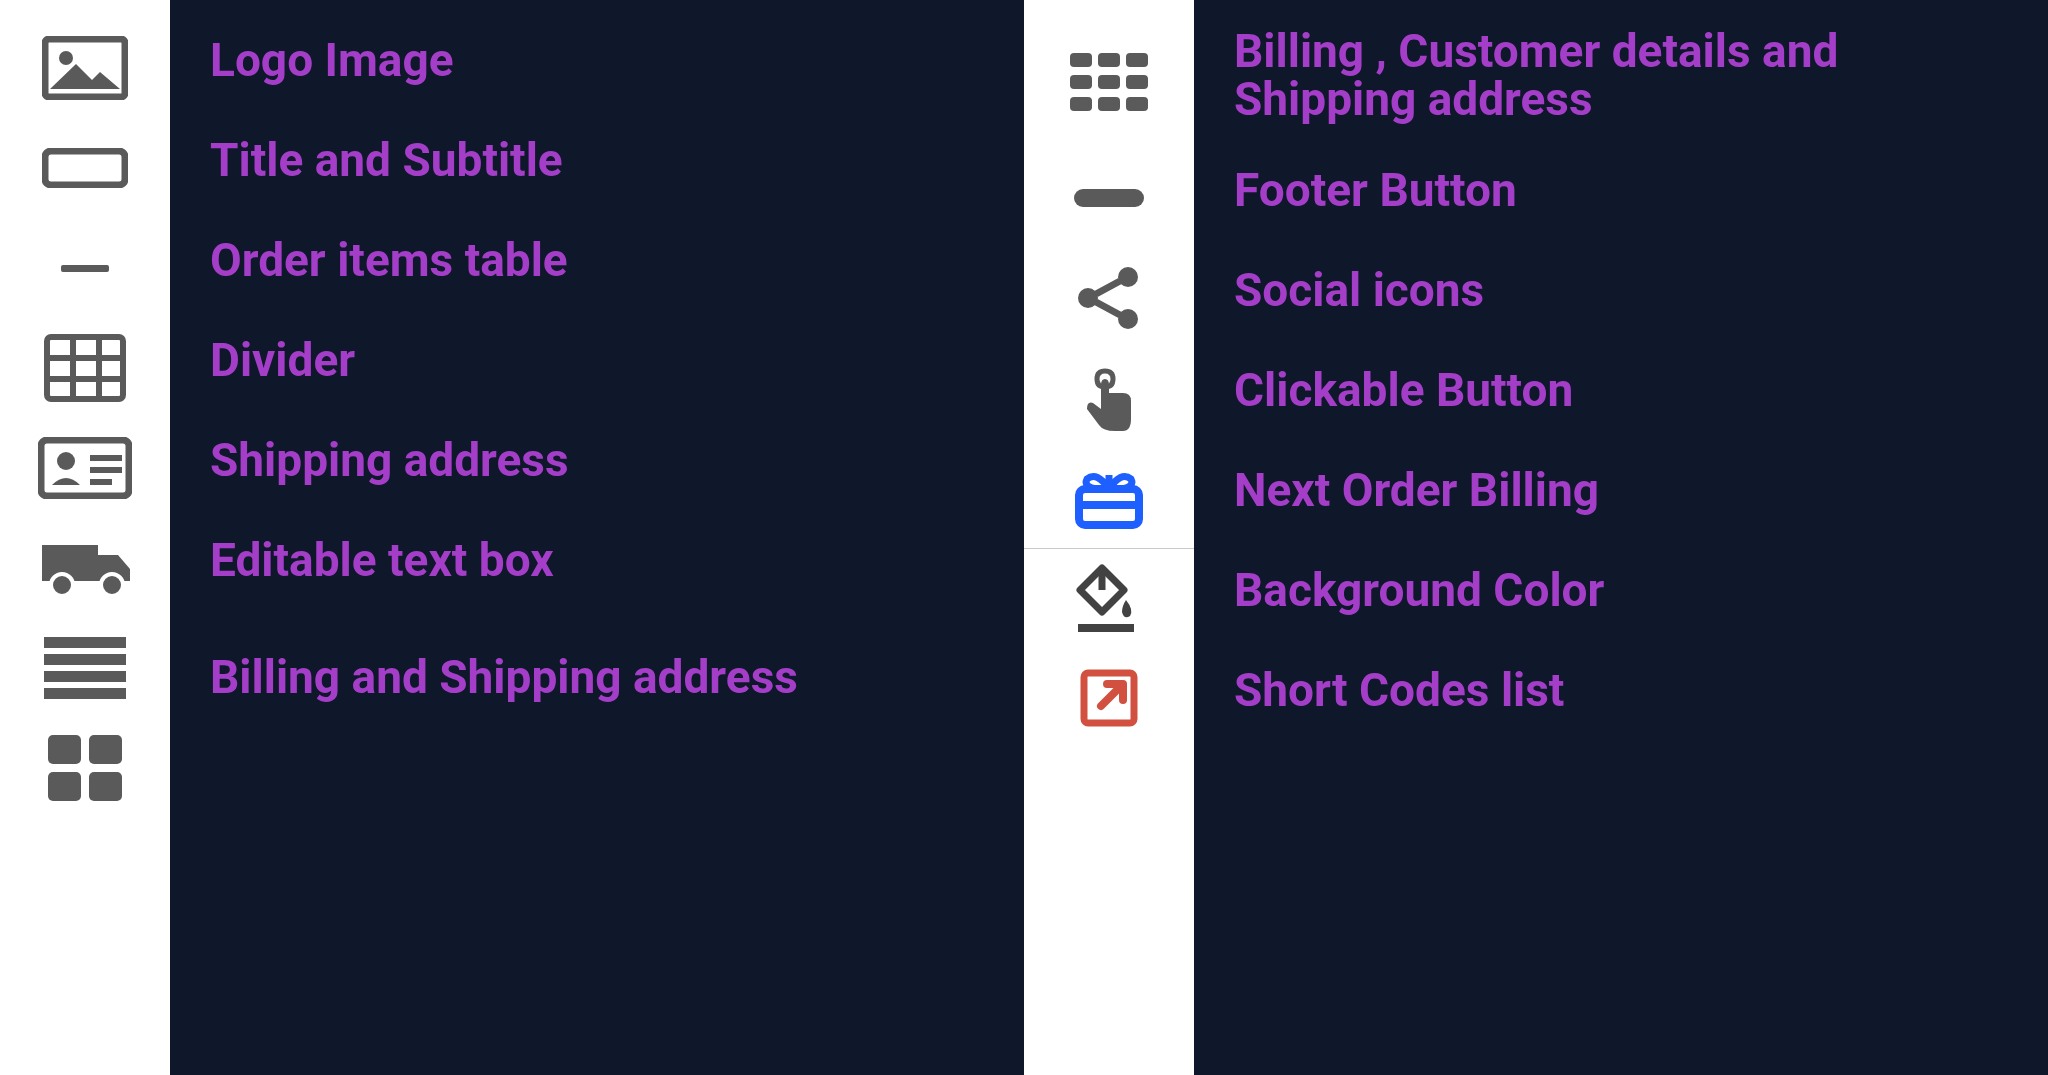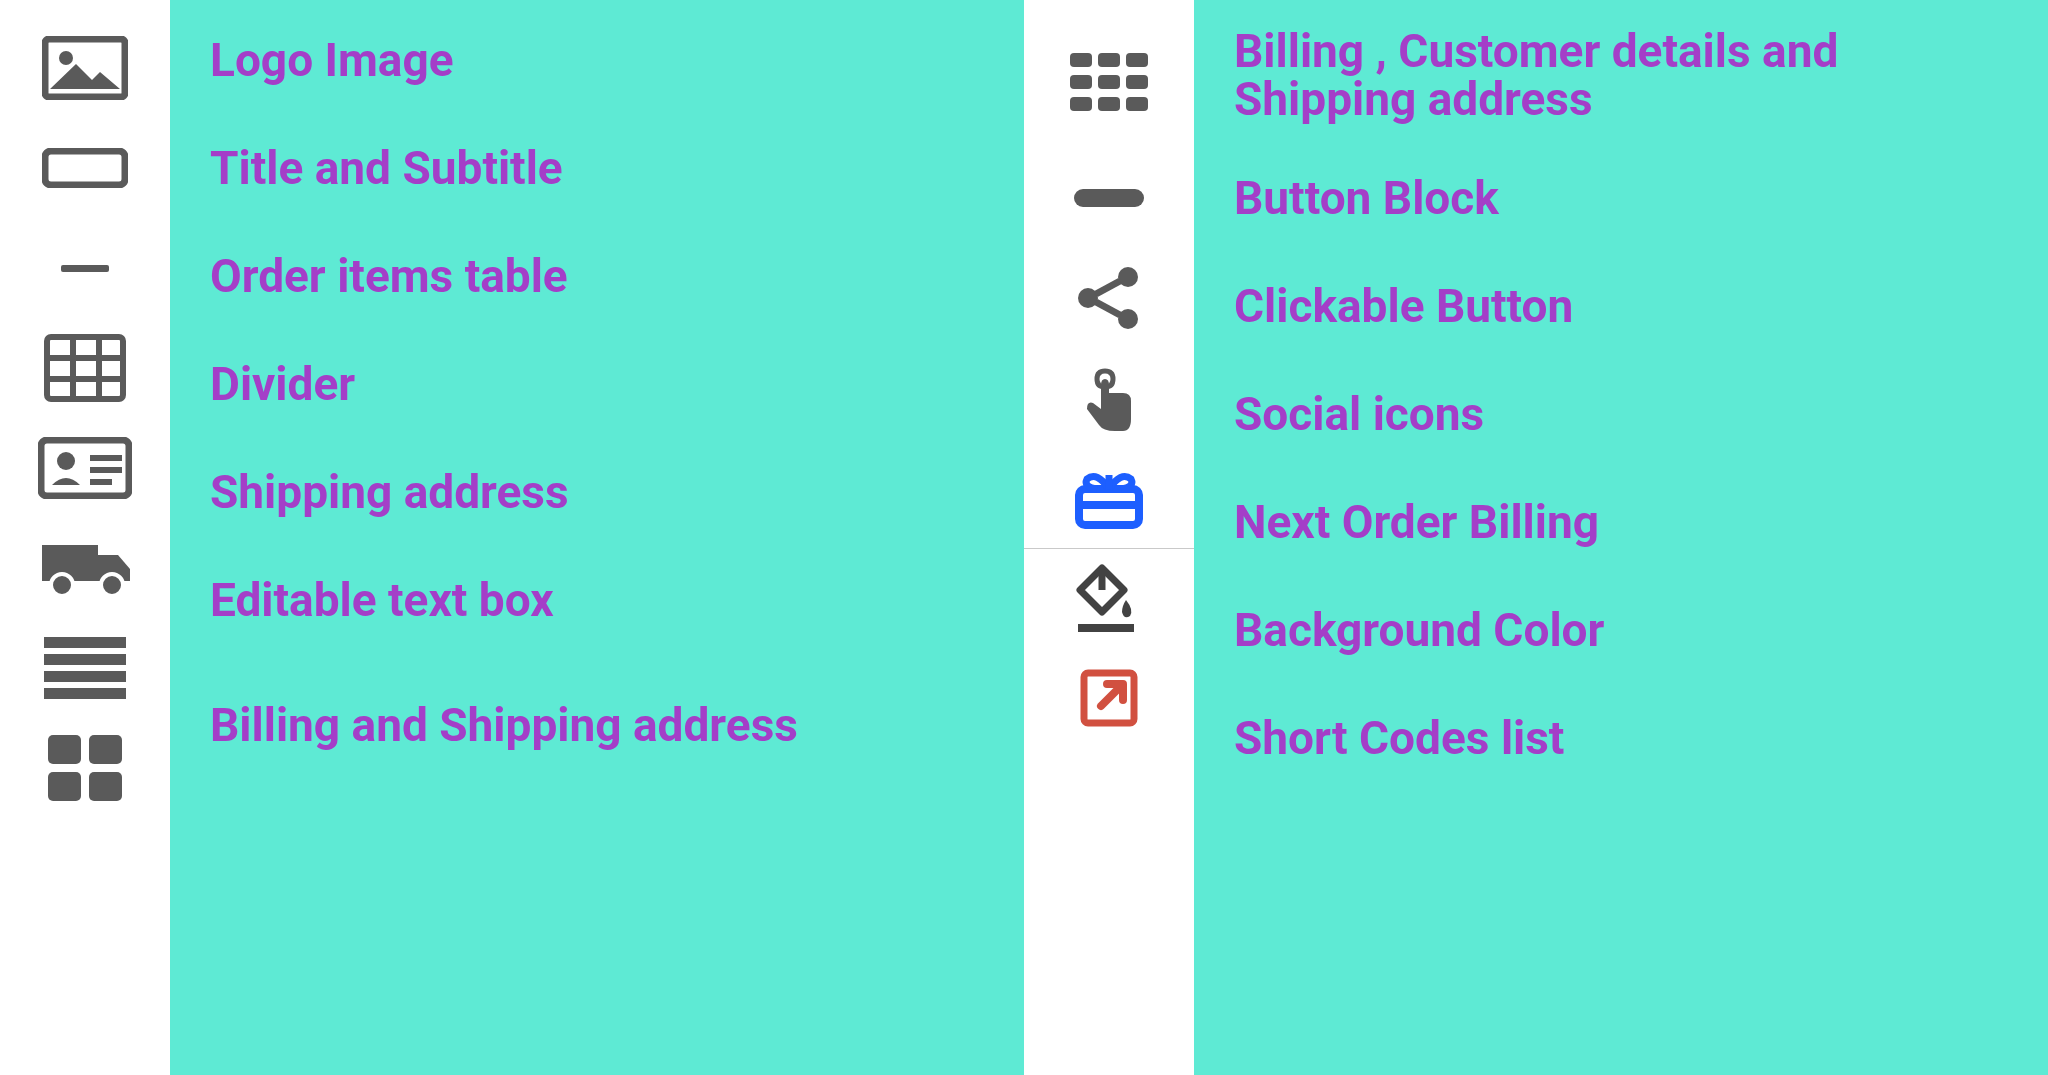--- a/index.html
+++ b/index.html
@@ -25,27 +25,26 @@
   .icon-cell {
     height: 100px;
     width: 100%;
     display: flex;
     align-items: center;
     justify-content: center;
   }
   .icon-cell svg { display:block; }
   .label-strip {
     flex: 1;
-    background: #5eead4;
+    background: #0f172a;
     display: flex;
     flex-direction: column;
     padding-top: 10px;
     padding-left: 40px;
     padding-right: 48px;
-    gap: 8px;
   }
   .label-cell {
     height: 100px;
     display: flex;
     align-items: center;
   }
   .label-text {
     color: #a43ec8;
     font-size: 46px;
     font-weight: 700;
@@ -258,29 +257,29 @@
       </span>
     </div>
 
   </div>
 
   <div class="label-strip">
     <div class="label-cell row-tall" style="height:130px;">
         <span class="label-text">Billing , Customer details and Shipping address</span>
       </div>
     <div class="label-cell">
-        <span class="label-text">Button Block</span>
+        <span class="label-text">Footer Button</span>
+      </div>
+    <div class="label-cell">
+        <span class="label-text">Social icons</span>
       </div>
     <div class="label-cell">
         <span class="label-text">Clickable Button</span>
       </div>
     <div class="label-cell">
-        <span class="label-text">Social icons</span>
-      </div>
-    <div class="label-cell">
         <span class="label-text">Next Order Billing</span>
       </div>
     <div class="label-cell">
         <span class="label-text">Background Color</span>
       </div>
     <div class="label-cell">
         <span class="label-text">Short Codes list</span>
       </div>
   </div>
 

